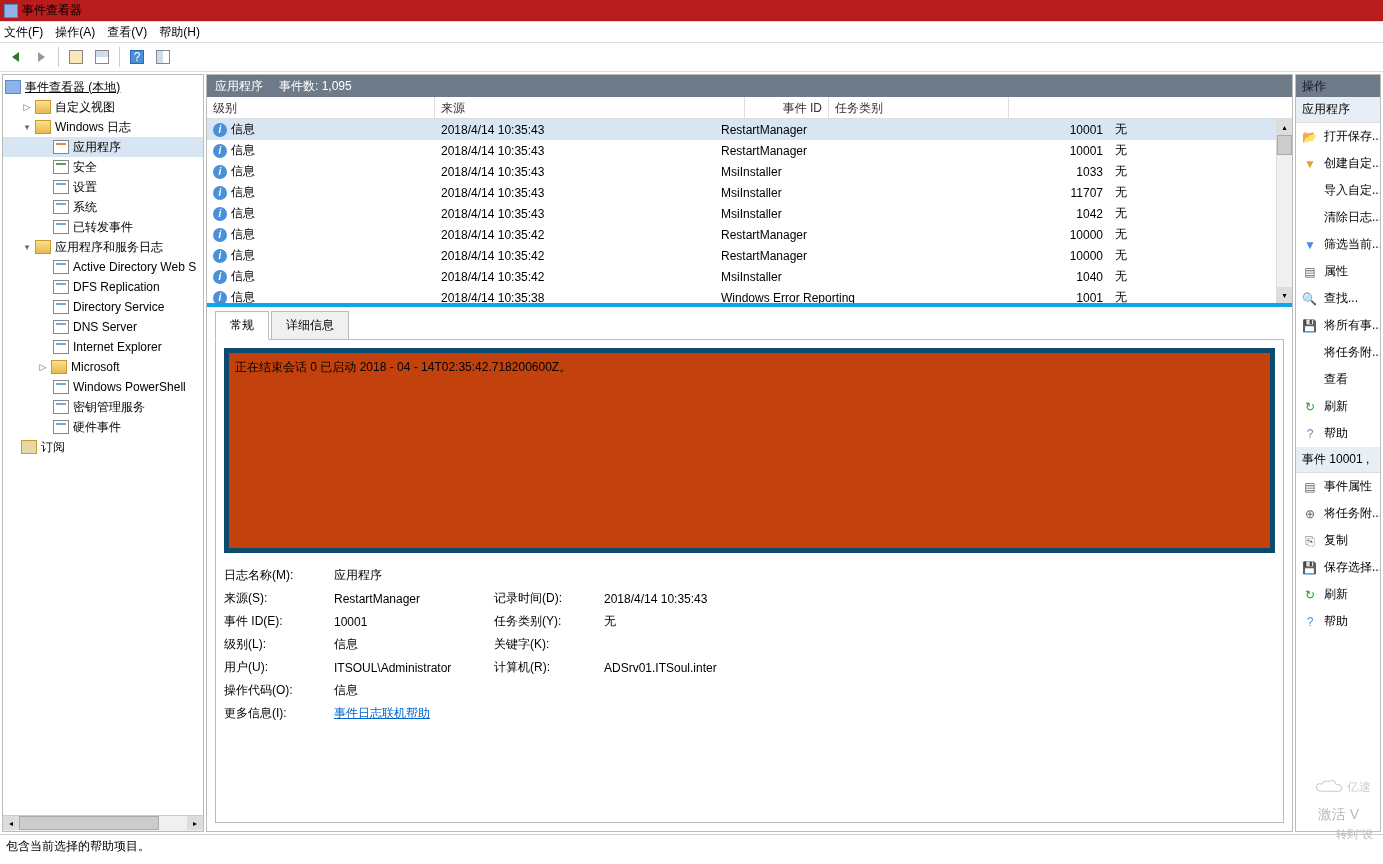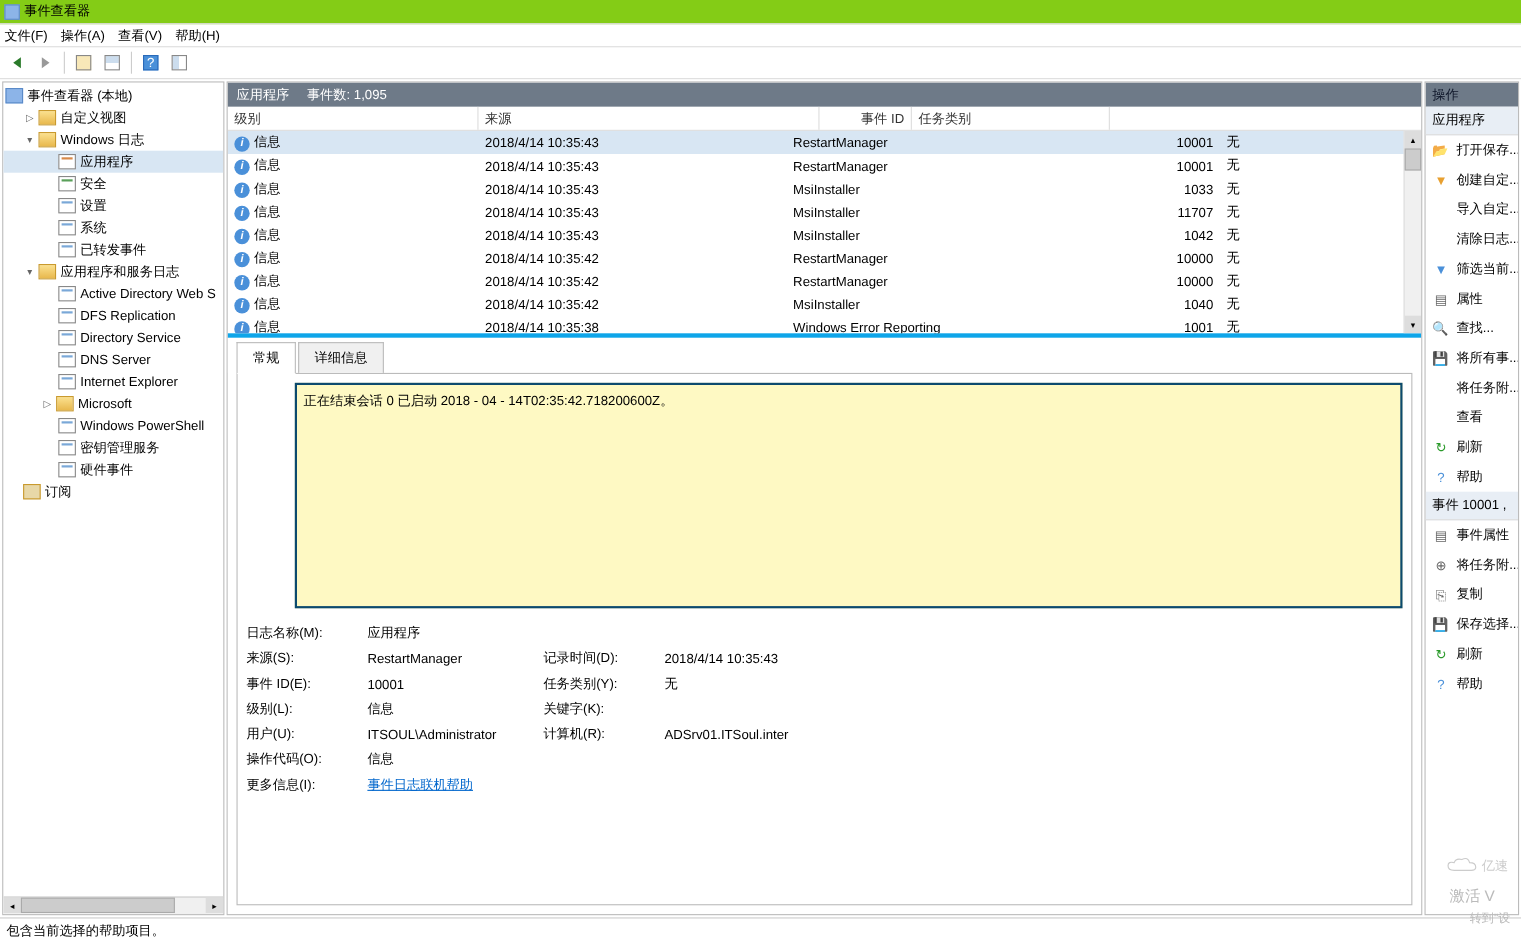--- a/index.html
+++ b/index.html
@@ -1,36 +1,36 @@
 <!DOCTYPE html>
 <html><head>
 <meta charset="utf-8">
 <style>
 * { margin: 0; padding: 0; box-sizing: border-box; font-family: "Microsoft YaHei", "Segoe UI", Tahoma, sans-serif; font-size: 12px; }
 body { background: #fff; width: 1383px; height: 864px; overflow: hidden; position: relative; }
-.titlebar { height: 22px; background: #84cc16; border-bottom: 1px solid #ddd; display: flex; align-items: center; padding: 0 4px; }
+.titlebar { height: 22px; background: #b91c1c; border-bottom: 1px solid #ddd; display: flex; align-items: center; padding: 0 4px; }
 .titlebar-icon { width: 14px; height: 14px; margin-right: 4px; background: #8cb4e8; border: 1px solid #5a8ac8; }
 .menubar { height: 20px; display: flex; align-items: center; padding: 0 4px; }
 .menubar span { margin-right: 12px; cursor: default; }
 .toolbar { height: 30px; border-top: 1px solid #ddd; border-bottom: 1px solid #ddd; display: flex; align-items: center; padding: 0 4px; gap: 4px; }
 .tool-btn { width: 22px; height: 22px; border: 1px solid transparent; display: flex; align-items: center; justify-content: center; cursor: default; }
 .tool-sep { width: 1px; height: 20px; background: #ccc; margin: 0 2px; }
 .main-area { display: flex; height: 762px; }
 .left-panel { width: 202px; border: 1px solid #bbb; margin: 2px 0 2px 2px; overflow: hidden; background: #fff; position: relative; }
 .tree { padding: 2px 0; overflow: hidden; white-space: nowrap; }
 .tree-item { display: flex; align-items: center; height: 20px; padding-left: 2px; cursor: default; }
 .tree-item.selected { background: #d8e6f3; }
 .tree-toggle { width: 12px; height: 12px; margin-right: 2px; display: inline-flex; align-items: center; justify-content: center; font-size: 9px; color: #666; }
 .tree-icon { width: 16px; height: 14px; margin-right: 4px; }
 .folder-icon { background: linear-gradient(#fbe18f, #e8b84d); border: 1px solid #c99a2e; }
 .log-icon { background: #fff; border: 1px solid #888; position: relative; }
 .log-icon::before { content: ''; position: absolute; left: 2px; right: 2px; top: 2px; height: 2px; background: #7aa8d8; }
 .app-icon::before { background: #d88a4a; }
 .sec-icon::before { background: #5aa05a; }
-.ind0 { padding-left: 2px; }
+.ind0 { padding-left: 2px; text-decoration: underline; }
 .ind1 { padding-left: 18px; }
 .ind2 { padding-left: 34px; }
 .ind3 { padding-left: 50px; }
 .left-scroll { position: absolute; bottom: 0; left: 0; right: 0; height: 16px; background: #f0f0f0; border-top: 1px solid #ccc; }
 .left-scroll-thumb { position: absolute; left: 16px; width: 140px; height: 14px; background: #ccc; border: 1px solid #aaa; top: 0; }
 .left-scroll-btn { position: absolute; width: 16px; height: 14px; background: #ddd; top: 0; display: flex; align-items: center; justify-content: center; font-size: 8px; }
 
 .center-panel { flex: 1; border: 1px solid #bbb; margin: 2px; display: flex; flex-direction: column; overflow: hidden; }
 .center-header { height: 22px; background: #6e7a88; color: #fff; display: flex; align-items: center; padding: 0 8px; gap: 16px; }
 .events-table { flex: 0 0 210px; overflow: hidden; position: relative; border-bottom: 4px solid #0ea5e9; }
@@ -51,21 +51,21 @@
 .vsthumb { height: 20px; background: #ccc; border: 1px solid #aaa; }
 
 .detail-panel { flex: 1; display: flex; flex-direction: column; background: #fff; }
 .detail-header { height: 22px; display: flex; align-items: center; justify-content: space-between; padding: 0 8px; border-bottom: 1px solid #ddd; background: #f5f5f5; font-family: "SimSun", monospace; }
 .detail-close { width: 14px; height: 14px; cursor: default; font-weight: bold; }
 .tabs { display: flex; padding: 4px 8px 0 8px; background: #fff; }
 .tab { padding: 5px 14px; border: 1px solid #bbb; border-bottom: none; background: #fff; margin-right: 2px; position: relative; cursor: default; }
 .tab.active { background: #fff; border-bottom: 1px solid #fff; margin-bottom: -1px; z-index: 1; }
 .tab.inactive { background: #f0f0f0; }
 .tab-content { flex: 1; border: 1px solid #bbb; margin: 0 8px 8px 8px; padding: 8px; display: flex; flex-direction: column; }
-.message-box { border: 2px solid #0c4a6e; height: 205px; padding: 6px; background: #fef9c3; overflow: auto; margin-left: 44px; }
+.message-box { border: 5px solid #0c4a6e; height: 205px; padding: 6px; background: #c2410c; overflow: auto; }
 .detail-grid { margin-top: 14px; display: grid; grid-template-columns: 110px 160px 110px 200px; row-gap: 6px; align-items: center; }
 .detail-grid .link { color: #0066cc; text-decoration: underline; cursor: default; }
 
 .right-panel { width: 86px; border: 1px solid #bbb; margin: 2px 2px 2px 0; background: #fff; display: flex; flex-direction: column; overflow: hidden; }
 .right-header { height: 22px; background: #6e7a88; color: #0f172a; padding: 3px 6px; }
 .right-section-title { background: #e8eef5; padding: 4px 6px; border-bottom: 1px solid #ddd; white-space: nowrap; overflow: hidden; }
 .right-item { display: flex; align-items: center; padding: 5px 6px; gap: 6px; cursor: default; white-space: nowrap; overflow: hidden; }
 .r-icon { width: 16px; height: 16px; flex-shrink: 0; display: flex; align-items: center; justify-content: center; }
 
 .statusbar { height: 22px; border-top: 1px solid #ccc; padding: 3px 6px; background: #fff; }

